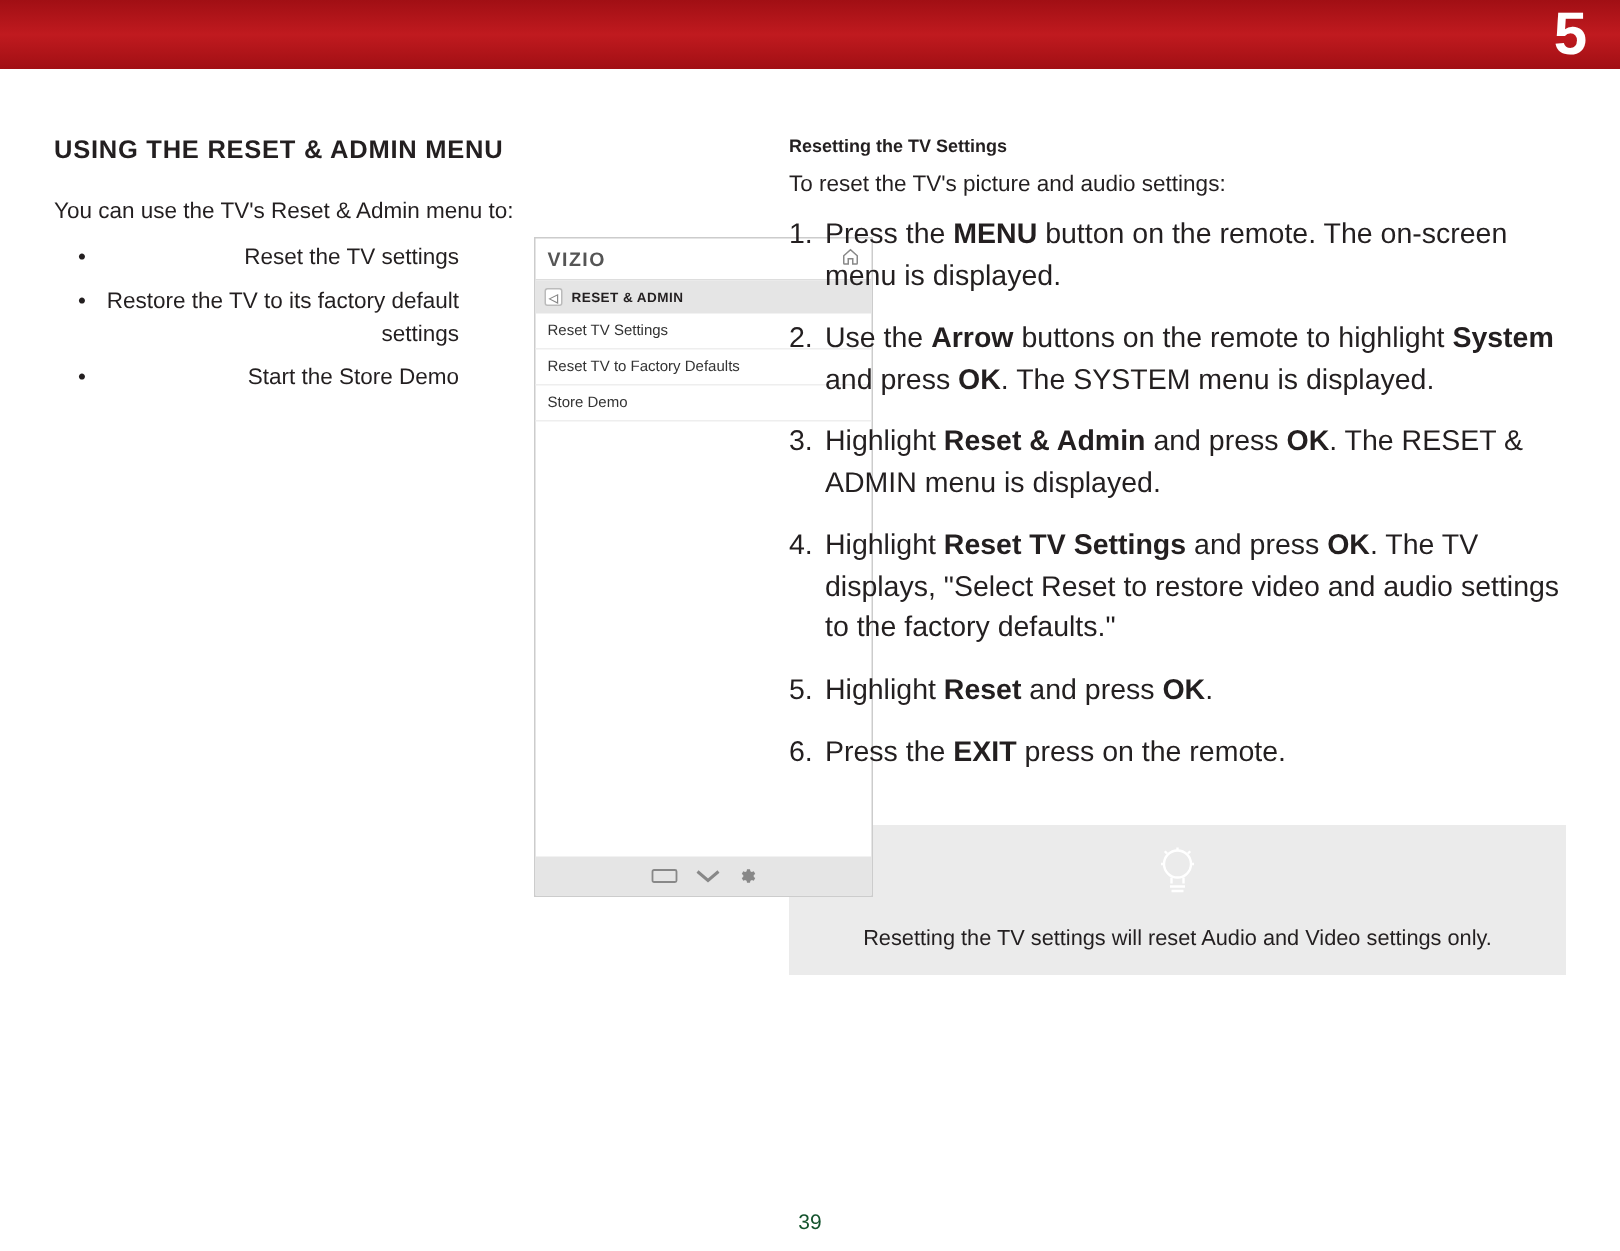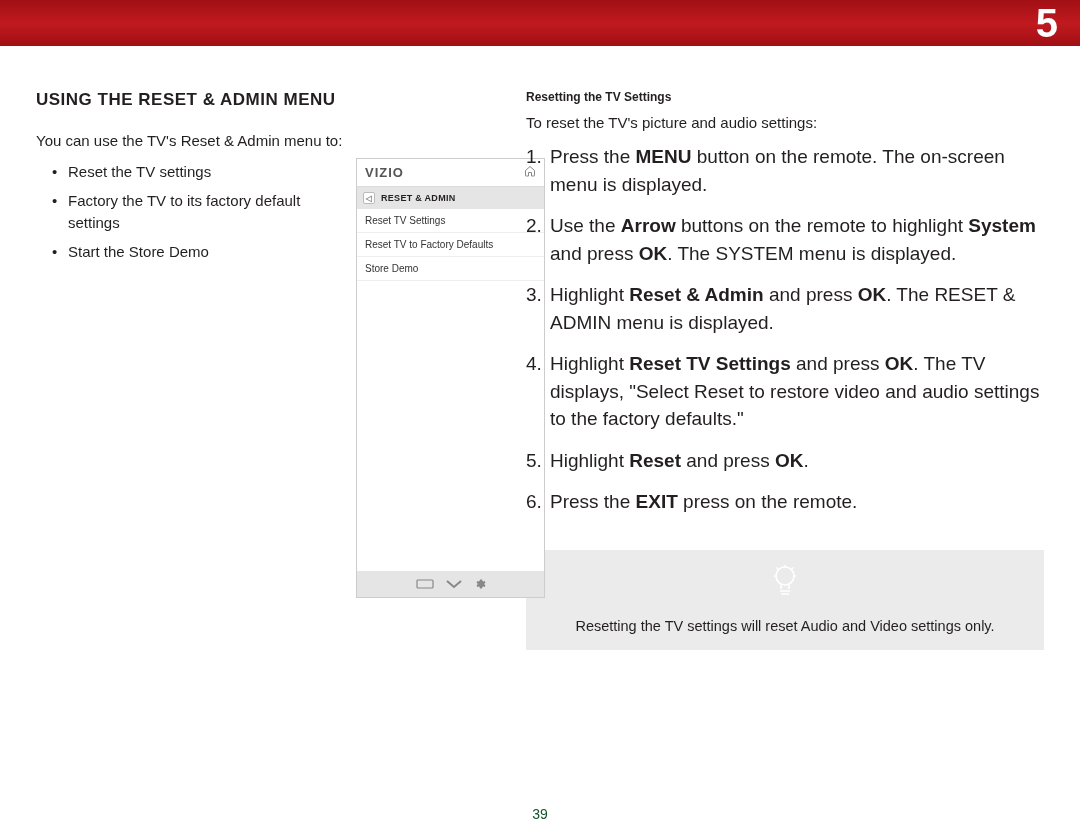--- a/index.html
+++ b/index.html
@@ -51,20 +51,21 @@
   ul.bullets {
     list-style: none;
     padding-left: 32px;
     font-size: 15px;
     line-height: 1.5;
     max-width: 270px;
   }
   ul.bullets li {
     position: relative;
     margin-bottom: 6px;
+    text-align: right;
   }
   ul.bullets li::before {
     content: "•";
     position: absolute;
     left: -16px;
     top: 0;
   }
   ol.steps {
     list-style: none;
     counter-reset: step;
@@ -96,21 +97,21 @@
     flex-direction: column;
   }
   .bulb-icon {
     flex: 0 0 28px;
     height: 34px;
   }
   .tv-widget {
     position: absolute;
     top: 68px;
     left: 320px;
-    width: 189px;
+    width: 226px;
     height: 440px;
     border: 1px solid #ccc;
     background: #fff;
     font-size: 11px;
   }
   .tv-header {
     height: 28px;
     border-bottom: 1px solid #ddd;
     display: flex;
     align-items: center;
@@ -176,21 +177,21 @@
   <div class="chapter-number">5</div>
 </div>
 
 <div class="content">
 
   <div class="col left">
     <h2 class="section-title">USING THE RESET &amp; ADMIN MENU</h2>
     <p class="intro">You can use the TV's Reset &amp; Admin menu to:</p>
     <ul class="bullets">
       <li>Reset the TV settings</li>
-      <li>Factory the TV to its factory default settings</li>
+      <li>Restore the TV to its factory default settings</li>
       <li>Start the Store Demo</li>
     </ul>
 
     <div class="tv-widget">
       <div class="tv-header">
         <span class="vizio-logo">VIZIO</span>
         <span class="home-icon">
           <svg width="12" height="12" viewBox="0 0 24 24" fill="none" stroke="#888" stroke-width="2">
               <path d="M3 11l9-8 9 8v10a1 1 0 0 1-1 1h-5v-7h-6v7H4a1 1 0 0 1-1-1z"></path>
             </svg>

